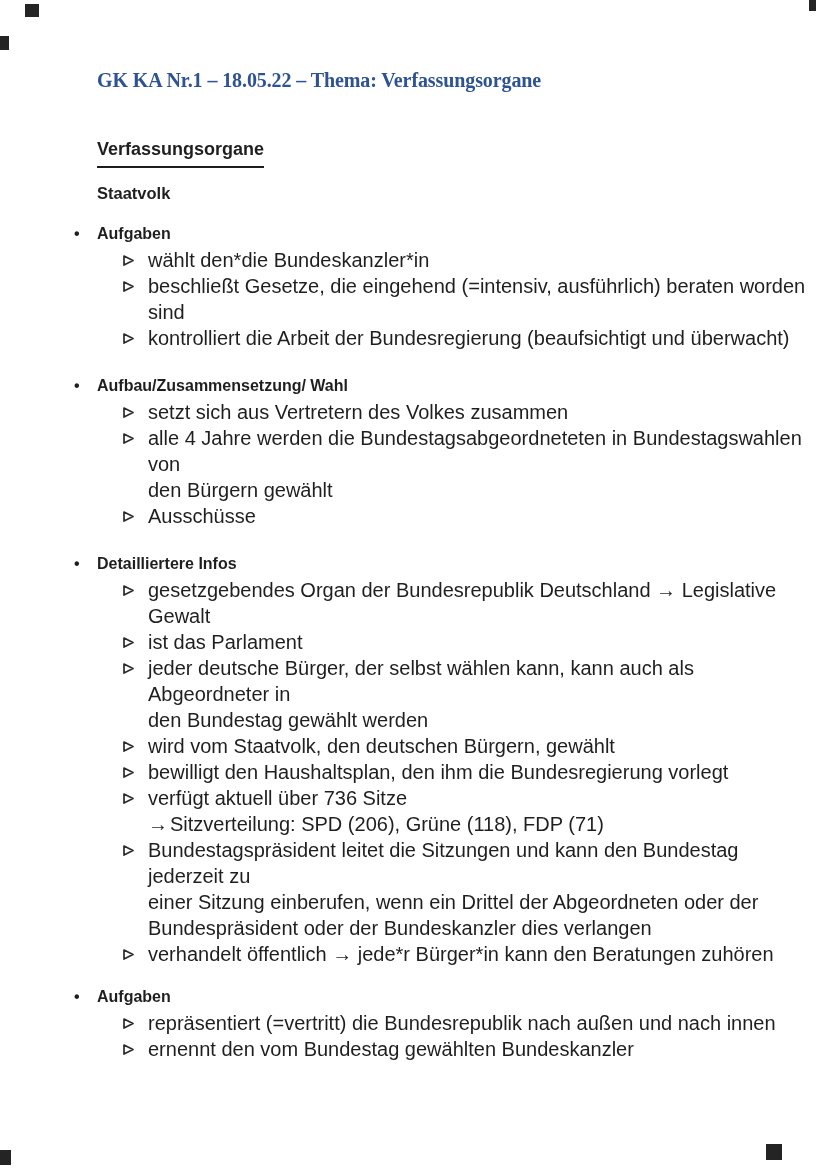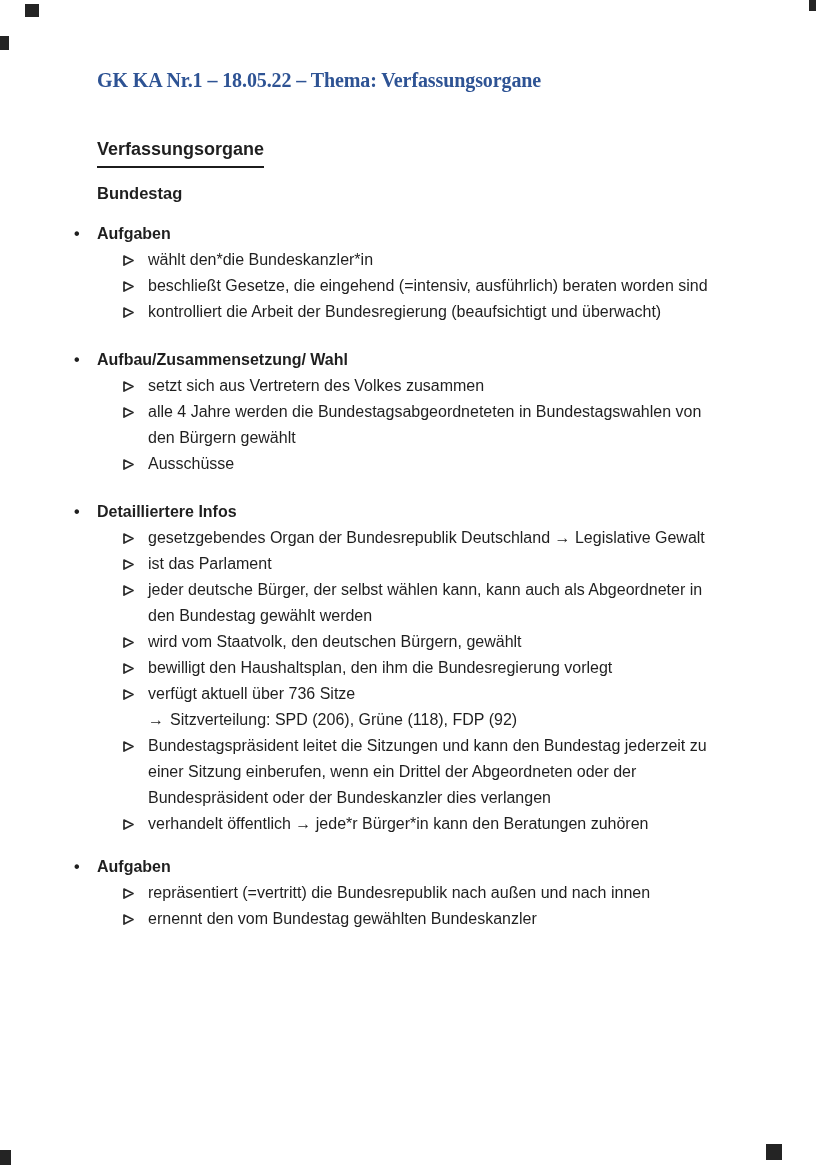--- a/index.html
+++ b/index.html
@@ -35,21 +35,21 @@
 
   .subheading { margin:14px 0 0 97px; font-size:16.5px; line-height:22px; font-weight:bold; }
   .section + .section .subheading { margin-top:48px; }
 
   .topic { margin-top:17px; }
   .topic + .topic { margin-top:22px; }
 
   .topic-label-row { display:flex; margin-left:74px; font-weight:bold; font-size:16px; line-height:26px; }
   .topic-bullet { width:23px; flex:0 0 23px; }
 
-  .item { display:flex; margin-left:122px; font-size:16px; line-height:26px; }
+  .item { display:flex; margin-left:122px; font-size:20px; line-height:26px; }
   .item.indent { margin-left:148px; }
   .item-marker { flex:0 0 26px; width:26px; }
   .item.indent .item-marker { flex:0 0 22px; width:22px; font-weight:600; }
   .item-marker svg { display:block; margin-top:7px; }
   .item-lines { flex:1 1 auto; }
 </style>
 </head>
 <body>
 
 <div class="page" style="color: rgb(31, 31, 31);">
@@ -61,21 +61,21 @@
   <div class="corner-mark m-br"></div>
 
   <h1 class="doc-title" style="color: rgb(46, 83, 148);">GK KA Nr.1 – 18.05.22 – Thema: Verfassungsorgane</h1>
 
   <h2 class="main-heading">
     <span class="underline">Verfassungsorgane</span>
   </h2>
 
   <div id="doc-body">
       <section class="section">
-        <h3 class="subheading">Bundestag</h3>
+        <h3 class="subheading">Staatvolk</h3>
         <div class="topic">
           <div class="topic-label-row">
             <span class="topic-bullet">•</span>
             <span>Aufgaben</span>
           </div>
           <div class="item">
             <span class="item-marker">
               <svg width="13" height="13" viewBox="0 0 13 13">
                 <path d="M2 2 L11 6.5 L2 11 Z" fill="#ffffff" stroke="#2b2b2b" stroke-width="1.7" stroke-linejoin="round"></path>
               </svg>
@@ -204,21 +204,21 @@
                 <path d="M2 2 L11 6.5 L2 11 Z" fill="#ffffff" stroke="#2b2b2b" stroke-width="1.7" stroke-linejoin="round"></path>
               </svg>
             </span>
             <div class="item-lines">
               <div class="line">verfügt aktuell über 736 Sitze</div>
             </div>
           </div>
           <div class="item indent">
             <span class="item-marker">→</span>
             <div class="item-lines">
-              <div class="line">Sitzverteilung: SPD (206), Grüne (118), FDP (92)</div>
+              <div class="line">Sitzverteilung: SPD (206), Grüne (118), FDP (71)</div>
             </div>
           </div>
           <div class="item">
             <span class="item-marker">
               <svg width="13" height="13" viewBox="0 0 13 13">
                 <path d="M2 2 L11 6.5 L2 11 Z" fill="#ffffff" stroke="#2b2b2b" stroke-width="1.7" stroke-linejoin="round"></path>
               </svg>
             </span>
             <div class="item-lines">
               <div class="line">Bundestagspräsident leitet die Sitzungen und kann den Bundestag jederzeit zu</div>

